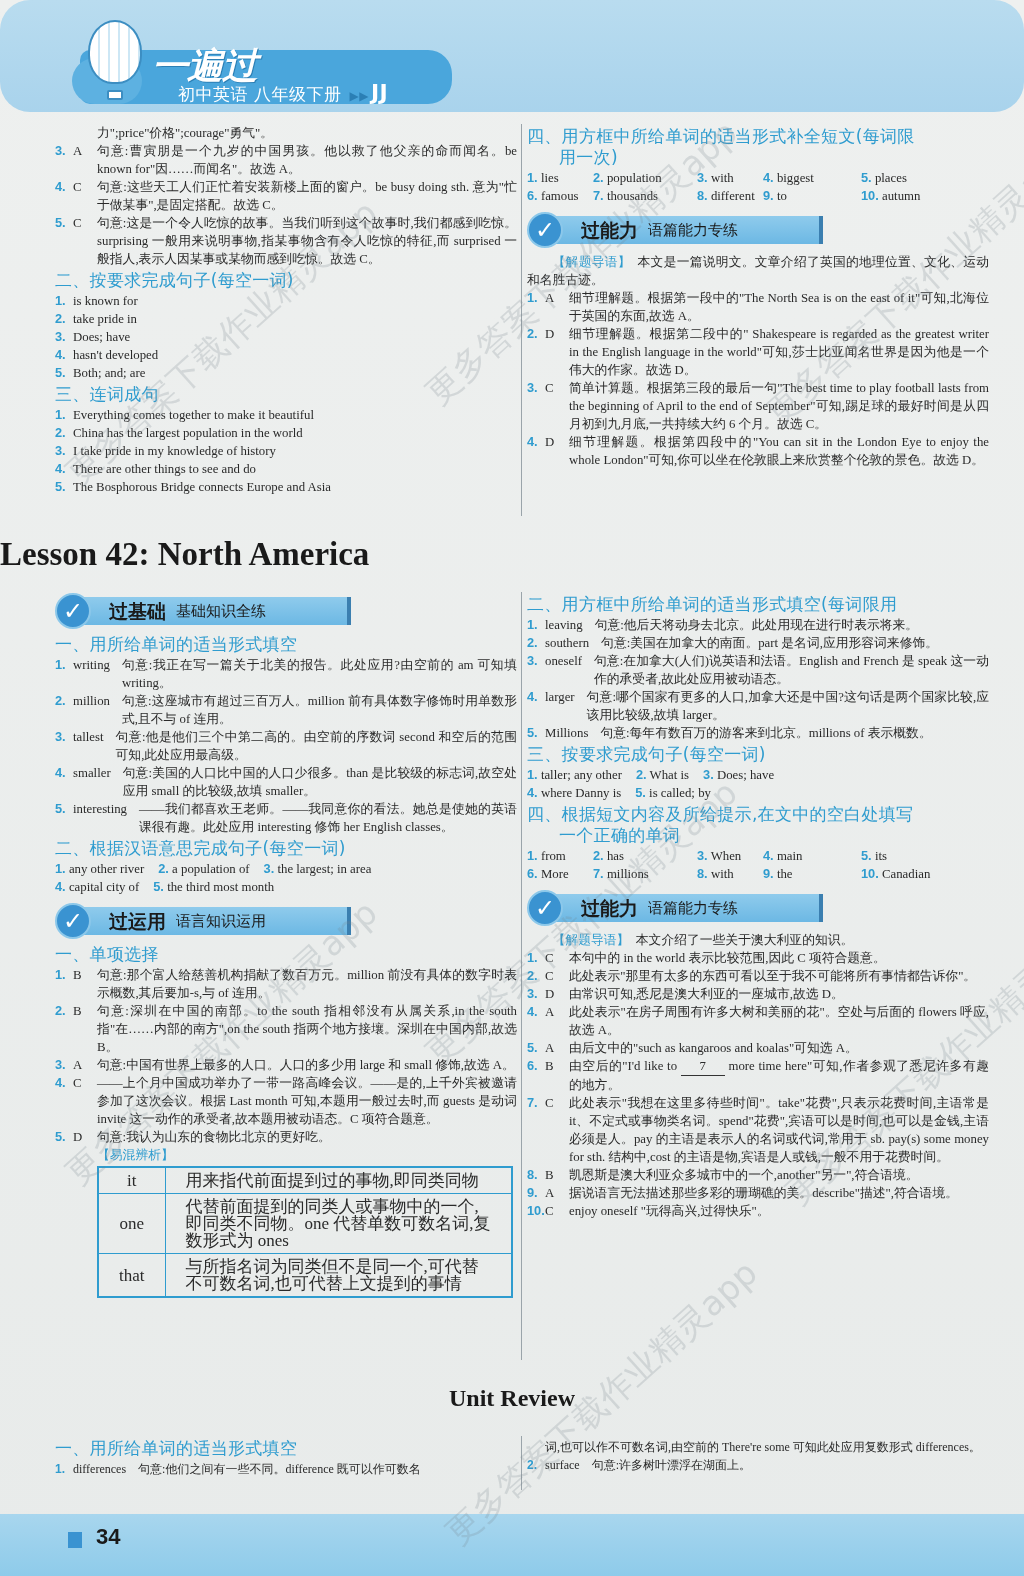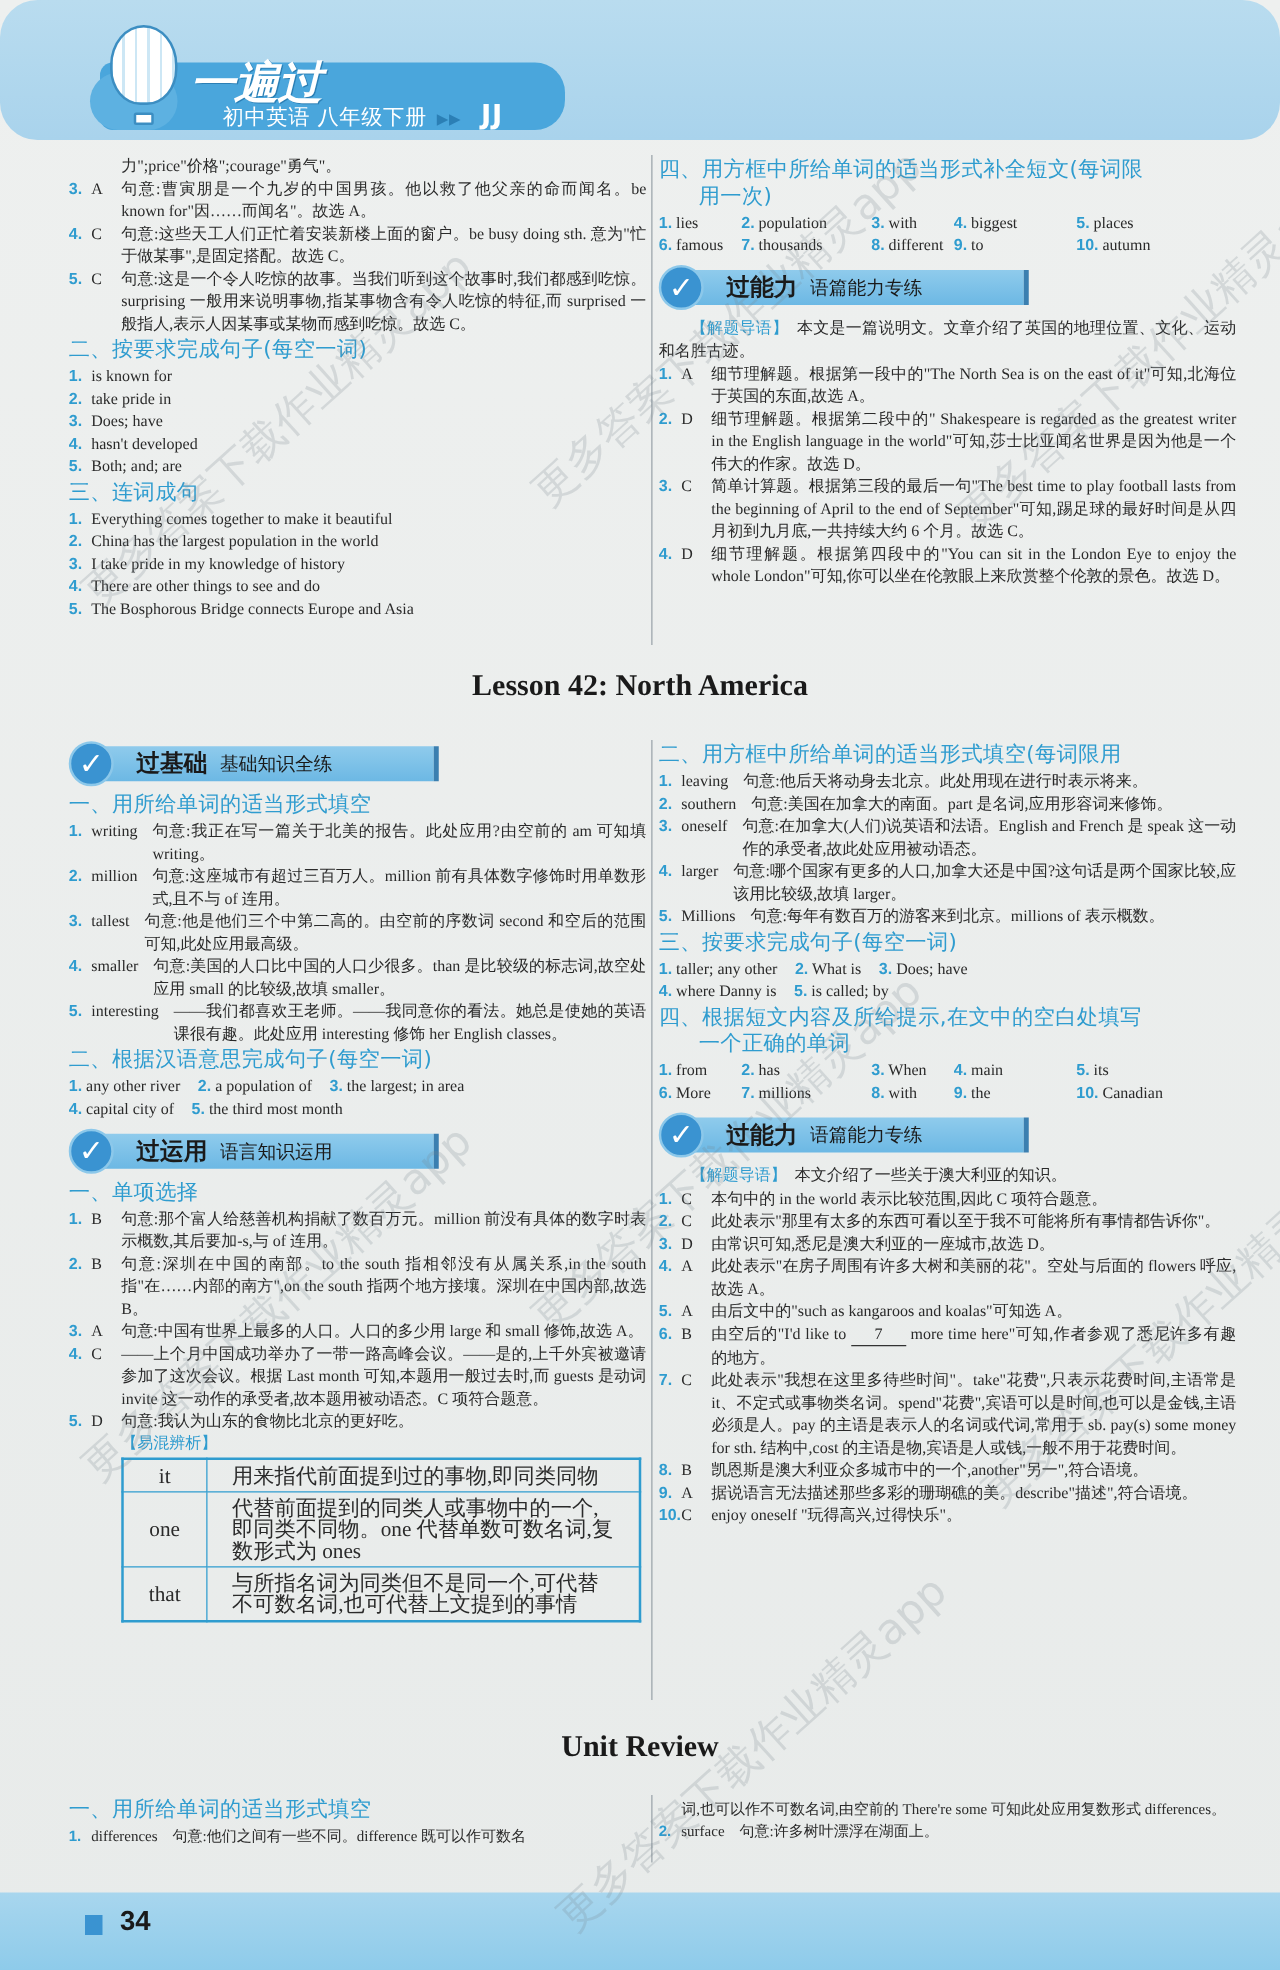--- a/index.html
+++ b/index.html
@@ -41,21 +41,21 @@
   .logo-text {
     position: absolute; left: 152px; top: 42px; font-size: 36px; font-weight: bold;
     font-style: italic; color: #ffffff; font-family: "DejaVu Sans", sans-serif;
     letter-spacing: -1px; text-shadow: 1px 1px 0 #2b7fb5;
   }
   .subtitle-text {
     position: absolute; left: 178px; top: 80px; font-size: 17px; color: #ffffff;
     font-family: "DejaVu Sans", sans-serif; letter-spacing: 0.5px;
   }
   .arrow-glyph { color: #2b7fb5; margin-left: 8px; font-size: 12px; }
-  .jj { font-size: 22px; margin-left: 16px; font-weight: bold; }
+  .jj { font-size: 22px; margin-left: 2px; font-weight: bold; }
 
   
   .col { position: absolute; font-size: 12.8px; line-height: 18px; }
   .col-left { left: 55px; width: 462px; }
   .col-right { left: 527px; width: 462px; }
   .divider {
     position: absolute; width: 1px; background: #9aa4aa;
   }
   .sec-title {
     color: #2f9ccf; font-family: "DejaVu Sans", sans-serif; font-size: 17px;
@@ -87,22 +87,22 @@
     position: relative; z-index: 2; margin-left: 18px; font-size: 19px; font-weight: bold;
     font-family: "DejaVu Sans", sans-serif; color: #1a1a1a;
   }
   .badge-sub {
     position: relative; z-index: 2; margin-left: 10px; font-size: 15px;
     font-family: "DejaVu Sans", sans-serif; color: #1a1a1a;
   }
   .guide { text-indent: 2em; text-align: justify; }
   .guide-label { color: #2f9ccf; font-family: "DejaVu Sans", sans-serif; }
   .lesson-title {
-    position: absolute; left: 0; width: 1024px; top: 536px; text-align: center;
-    font-size: 24px; font-weight: bold; color: #1a1a1a;
+    position: absolute; left: 0; width: 1024px; top: 536px; 
+    font-size: 33px; font-weight: bold; color: #1a1a1a;
   }
   .review-title {
     position: absolute; left: 0; width: 1024px; top: 1385px; text-align: center;
     font-size: 24px; font-weight: bold; color: #1a1a1a;
   }
   .confuse-label { color: #2f9ccf; font-family: "DejaVu Sans", sans-serif; margin-left: 42px; }
   table.confuse {
     margin-left: 42px; width: 416px; border-collapse: collapse; margin-top: 2px;
     border: 2px solid #2f9ccf;
   }

